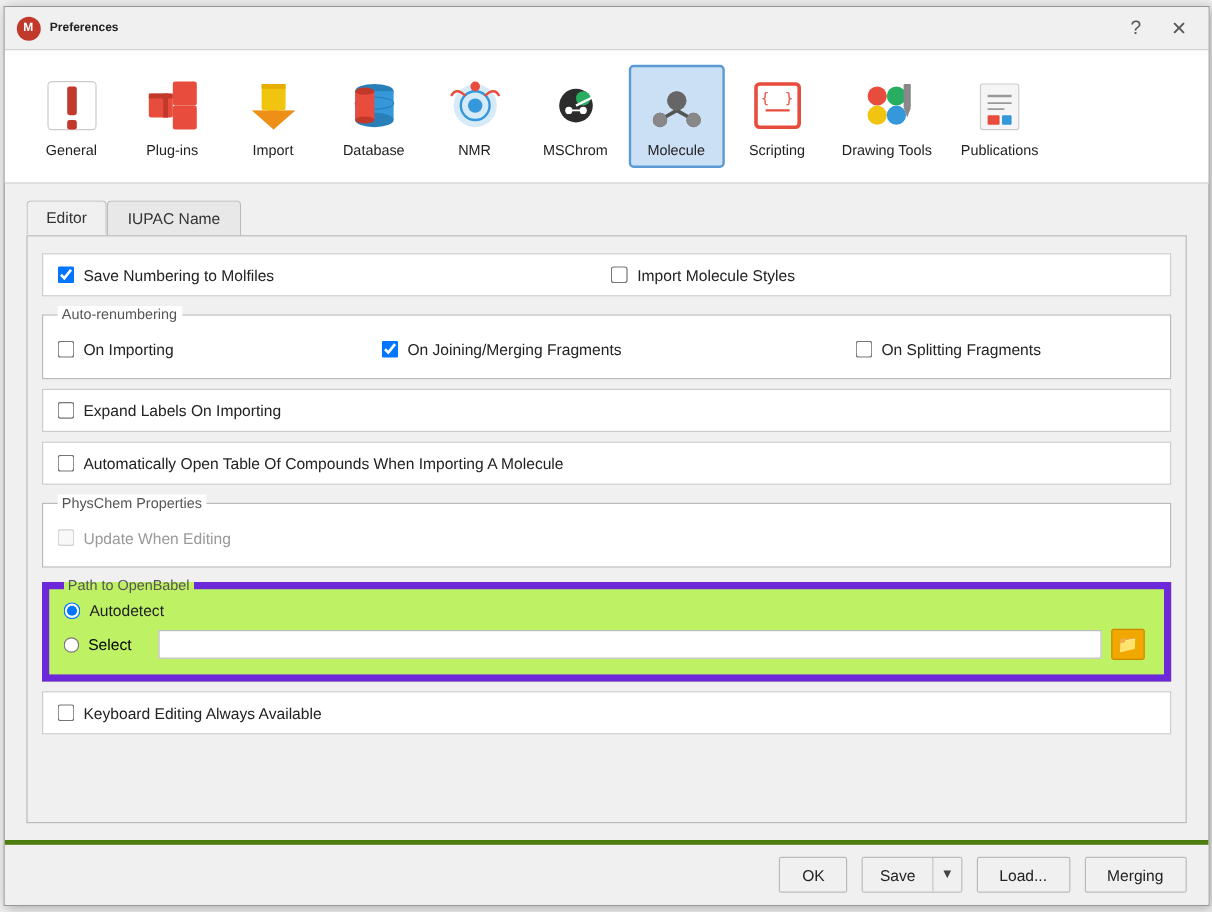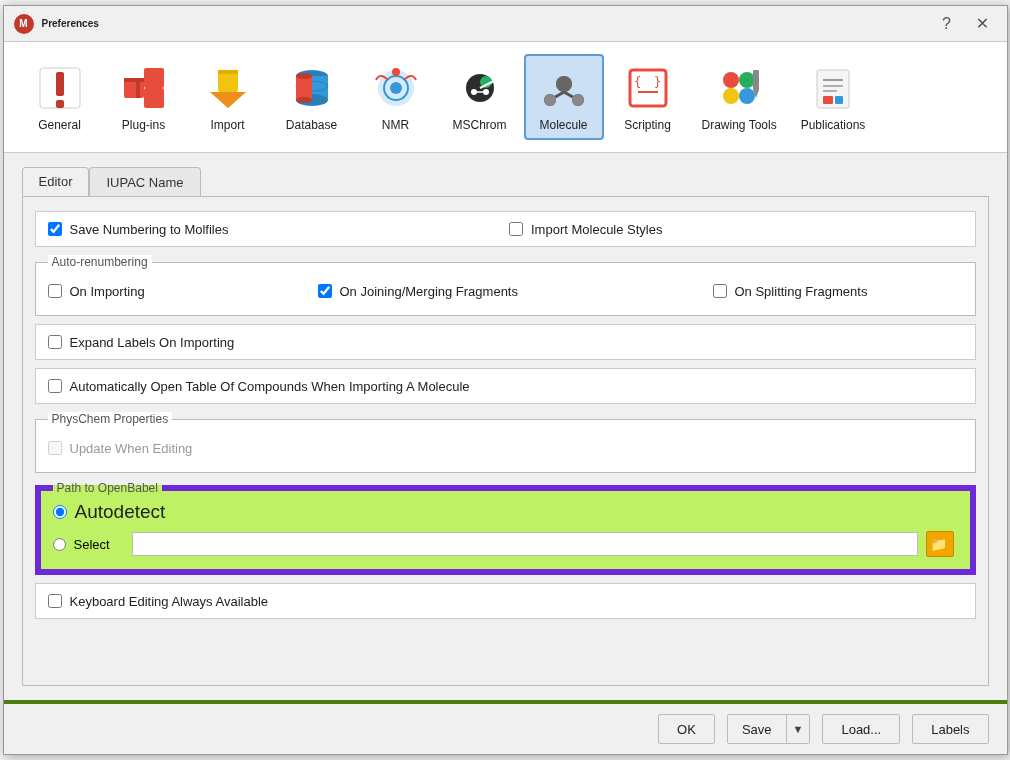--- a/index.html
+++ b/index.html
@@ -203,21 +203,21 @@
       align-items: center;
       gap: 8px;
     }
     .radio-row input[type=radio] {
       width: 14px;
       height: 14px;
       cursor: pointer;
     }
     .radio-row label {
       cursor: pointer;
-      font-size: 19px;
+      font-size: 13px;
       color: #222;
     }
 
     .openbabel-group {
       border: 6px solid #6d28d9;
       background: #bef264;
       padding: 6px 16px 12px 12px;
       position: relative;
     }
     .openbabel-group legend {
@@ -557,16 +557,16 @@
     </div>
   </div>
 
   <div class="footer">
     <button class="btn btn-ok">OK</button>
     <div class="btn-save-group">
       <button class="btn-save-main">Save</button>
       <button class="btn-save-arrow">▼</button>
     </div>
     <button class="btn">Load...</button>
-    <button class="btn">Labels</button>
+    <button class="btn">Merging</button>
   </div>
 
 </div>
 
 </body></html>

